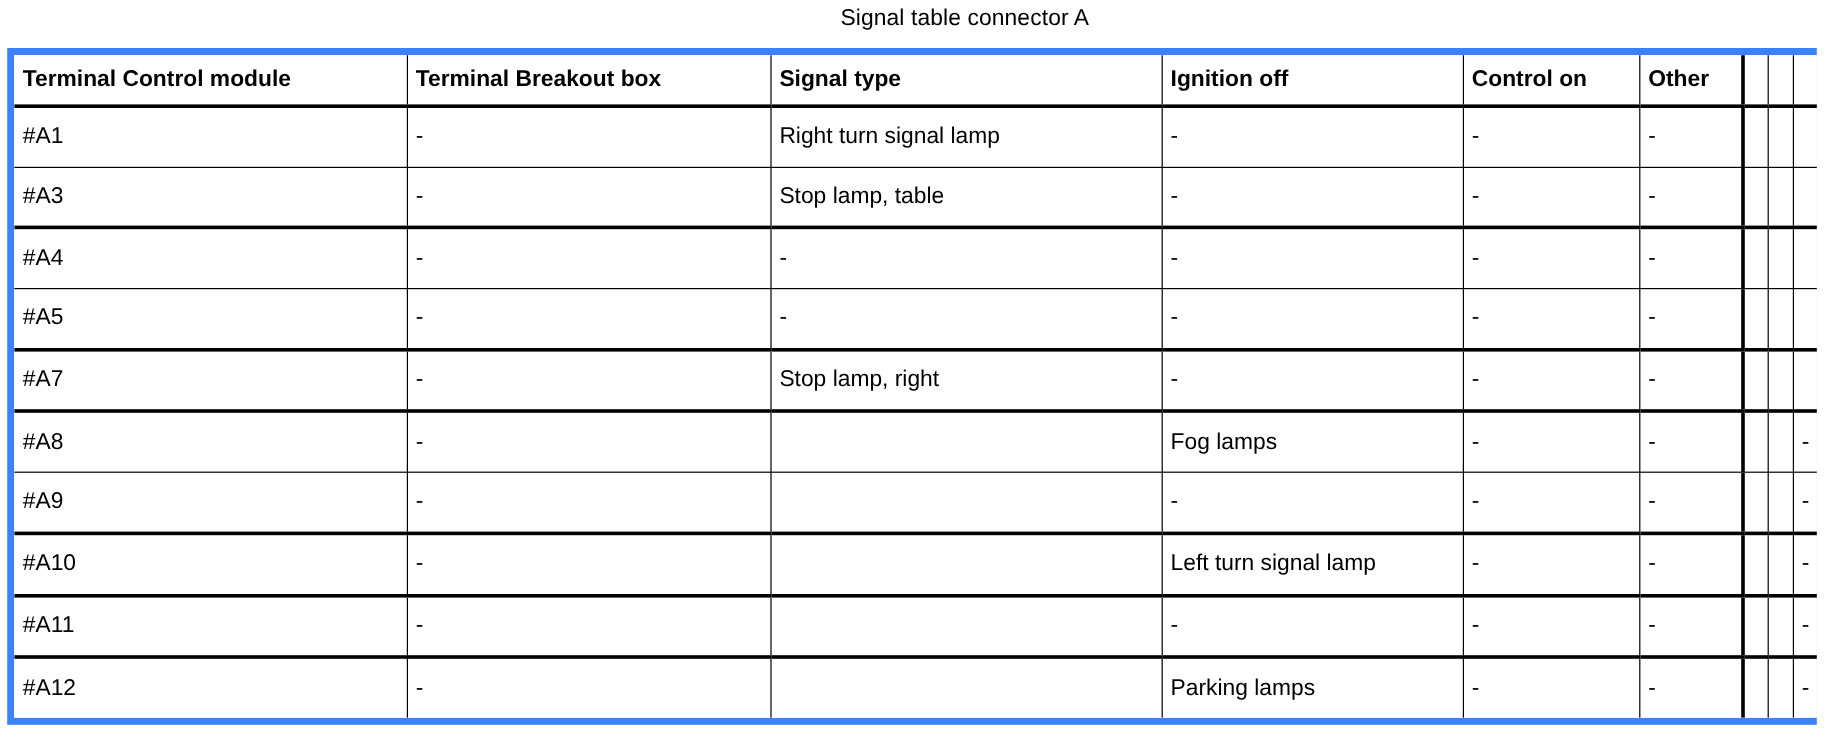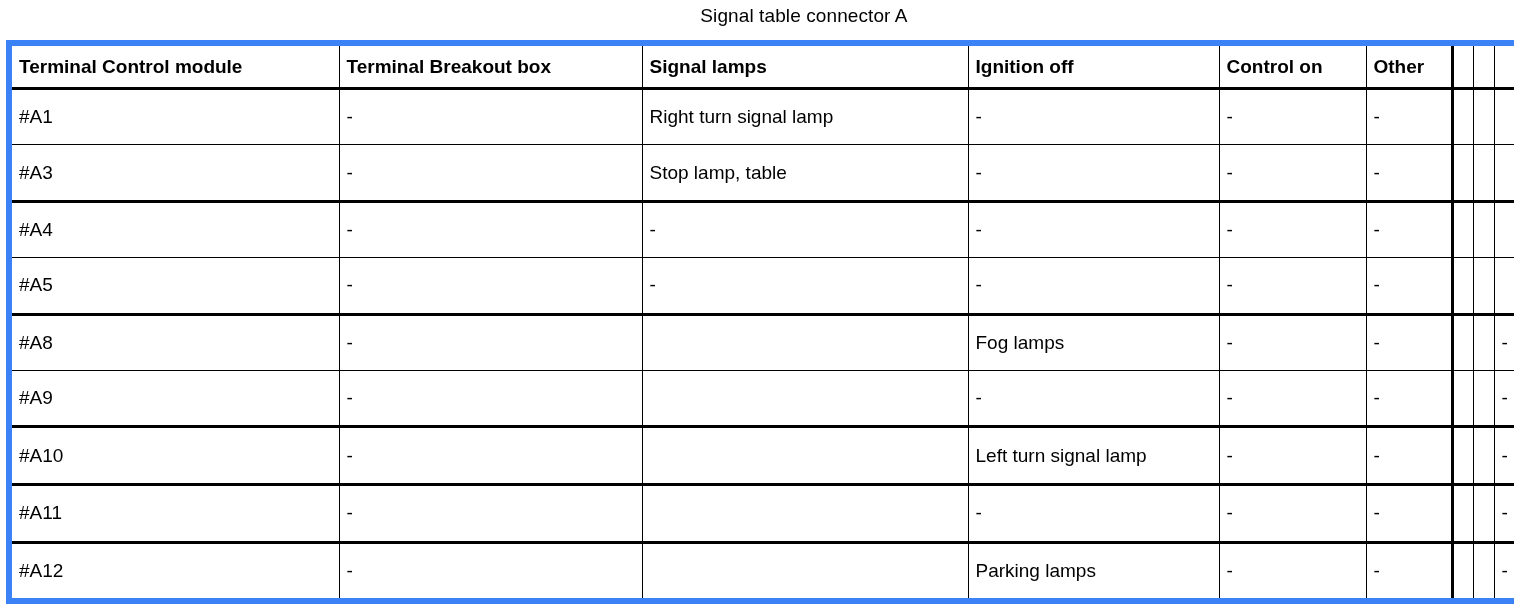--- a/index.html
+++ b/index.html
@@ -141,21 +141,21 @@
         <col class="col-ignition-on">
         <col class="col-other">
         <col class="col-x1">
         <col class="col-x2">
         <col class="col-x3">
       </colgroup>
       <thead>
         <tr class="header-row">
           <th>Terminal Control module</th>
           <th>Terminal Breakout box</th>
-          <th>Signal lamps</th>
+          <th>Signal type</th>
           <th>Ignition off</th>
           <th>Control on</th>
           <th>Other</th>
           <th class="narrow-start"></th>
           <th></th>
           <th></th>
         </tr>
       </thead>
       <tbody id="table-body">
           <tr class="data-row">
@@ -195,20 +195,31 @@
             <td>#A5</td>
             <td>-</td>
             <td>-</td>
             <td>-</td>
             <td>-</td>
             <td>-</td>
             <td class="narrow-start"></td>
             <td></td>
             <td></td>
           </tr>
+          <tr class="data-row thick-bottom">
+            <td>#A7</td>
+            <td>-</td>
+            <td>Stop lamp, right</td>
+            <td>-</td>
+            <td>-</td>
+            <td>-</td>
+            <td class="narrow-start"></td>
+            <td></td>
+            <td></td>
+          </tr>
           <tr class="data-row">
             <td>#A8</td>
             <td>-</td>
             <td></td>
             <td>Fog lamps</td>
             <td>-</td>
             <td>-</td>
             <td class="narrow-start"></td>
             <td></td>
             <td>-</td>

